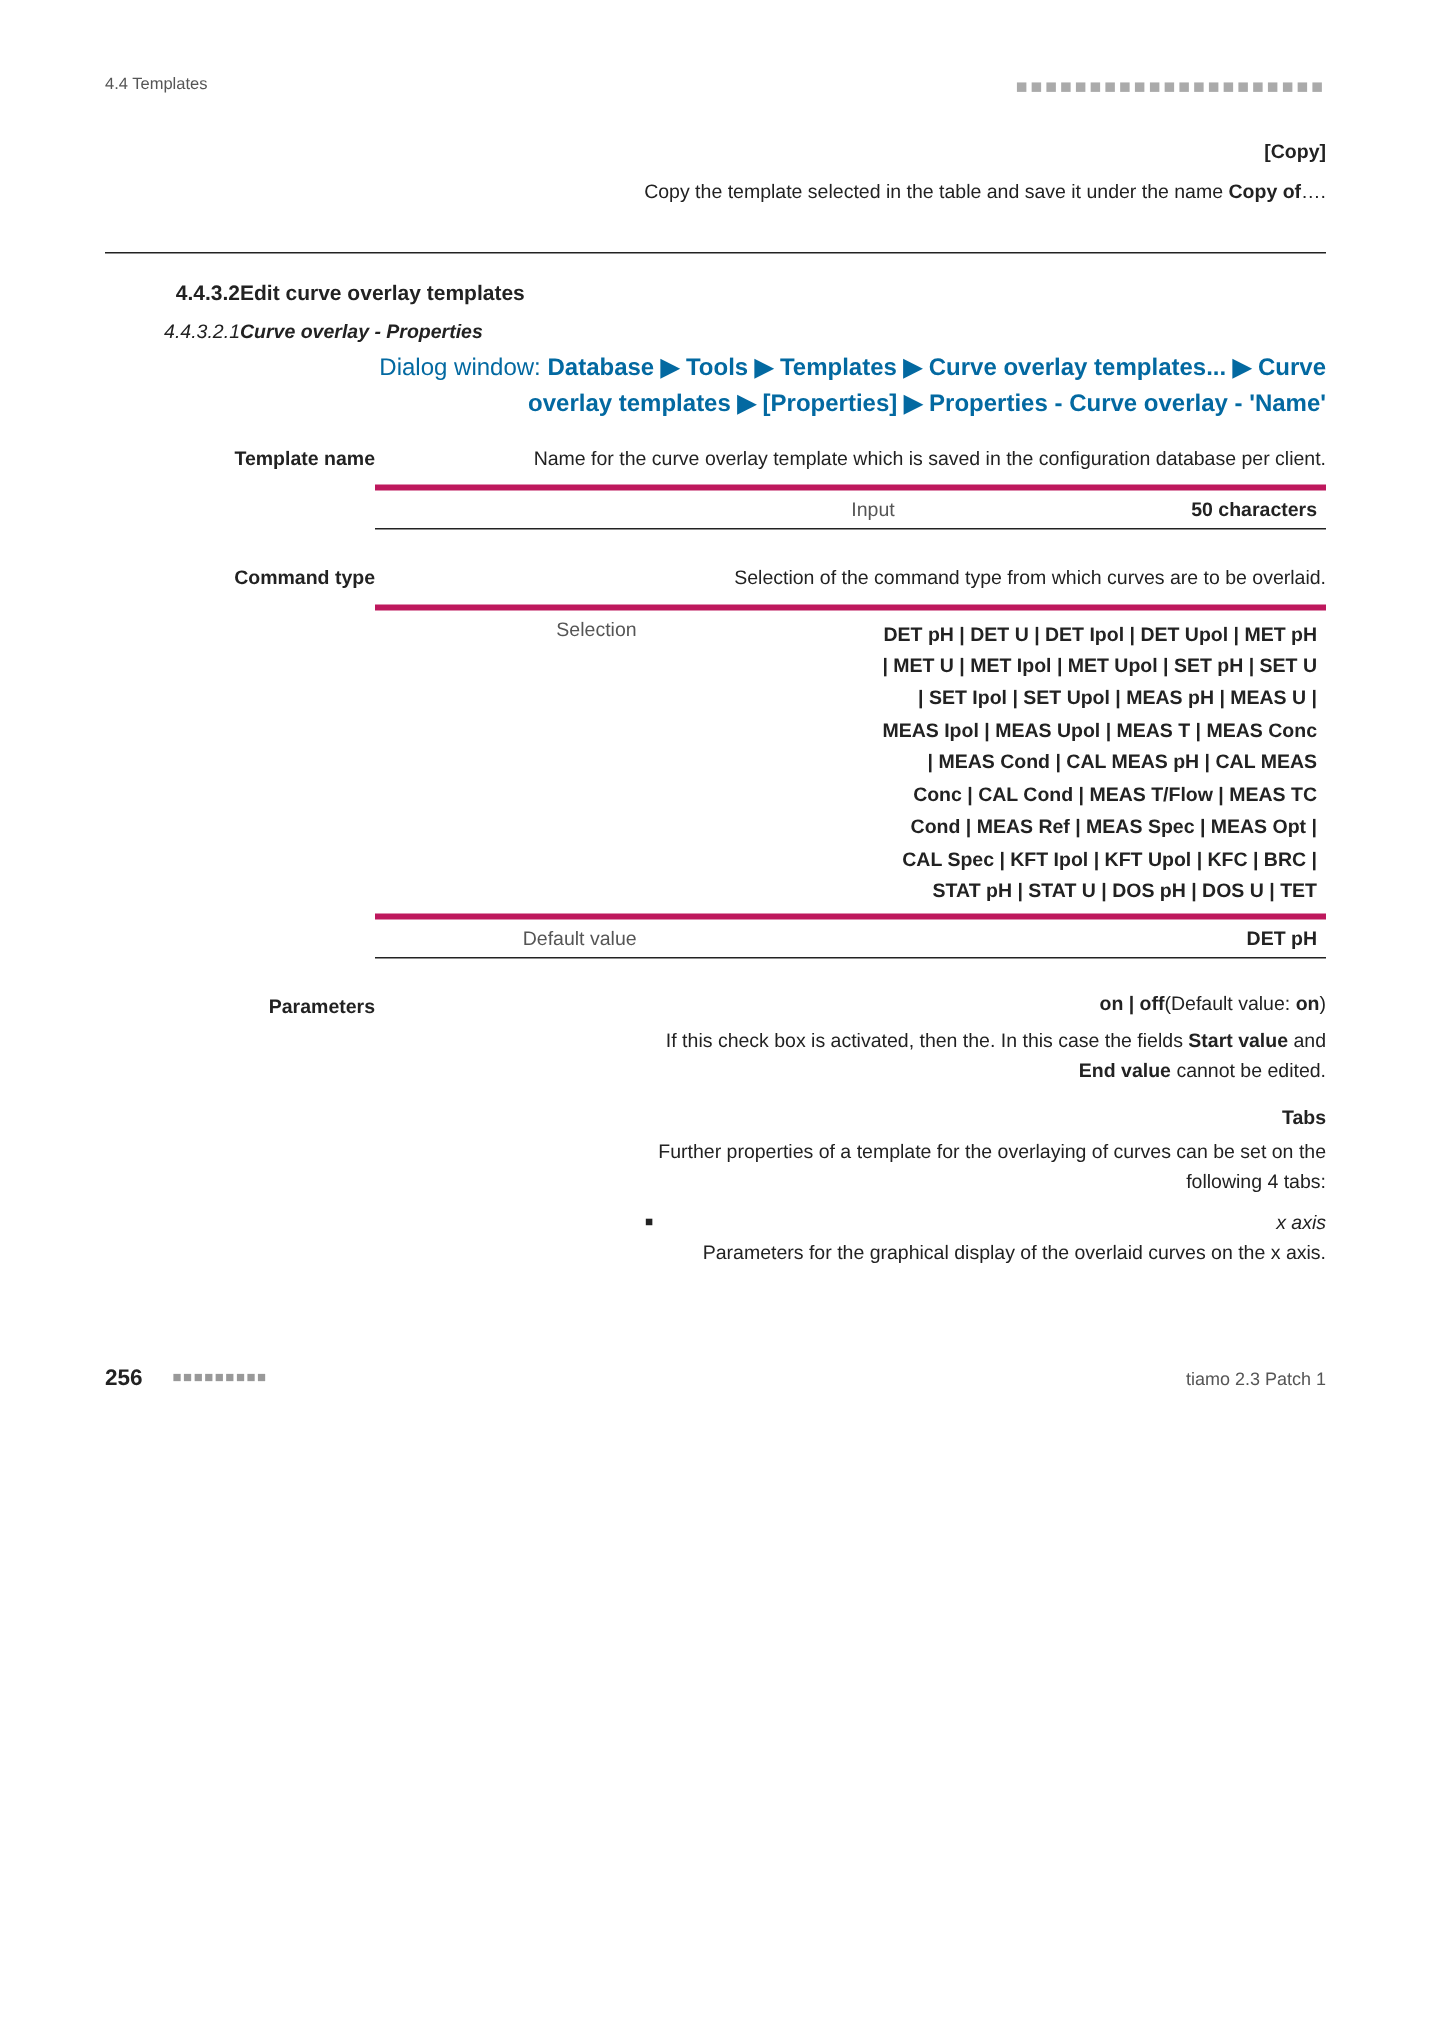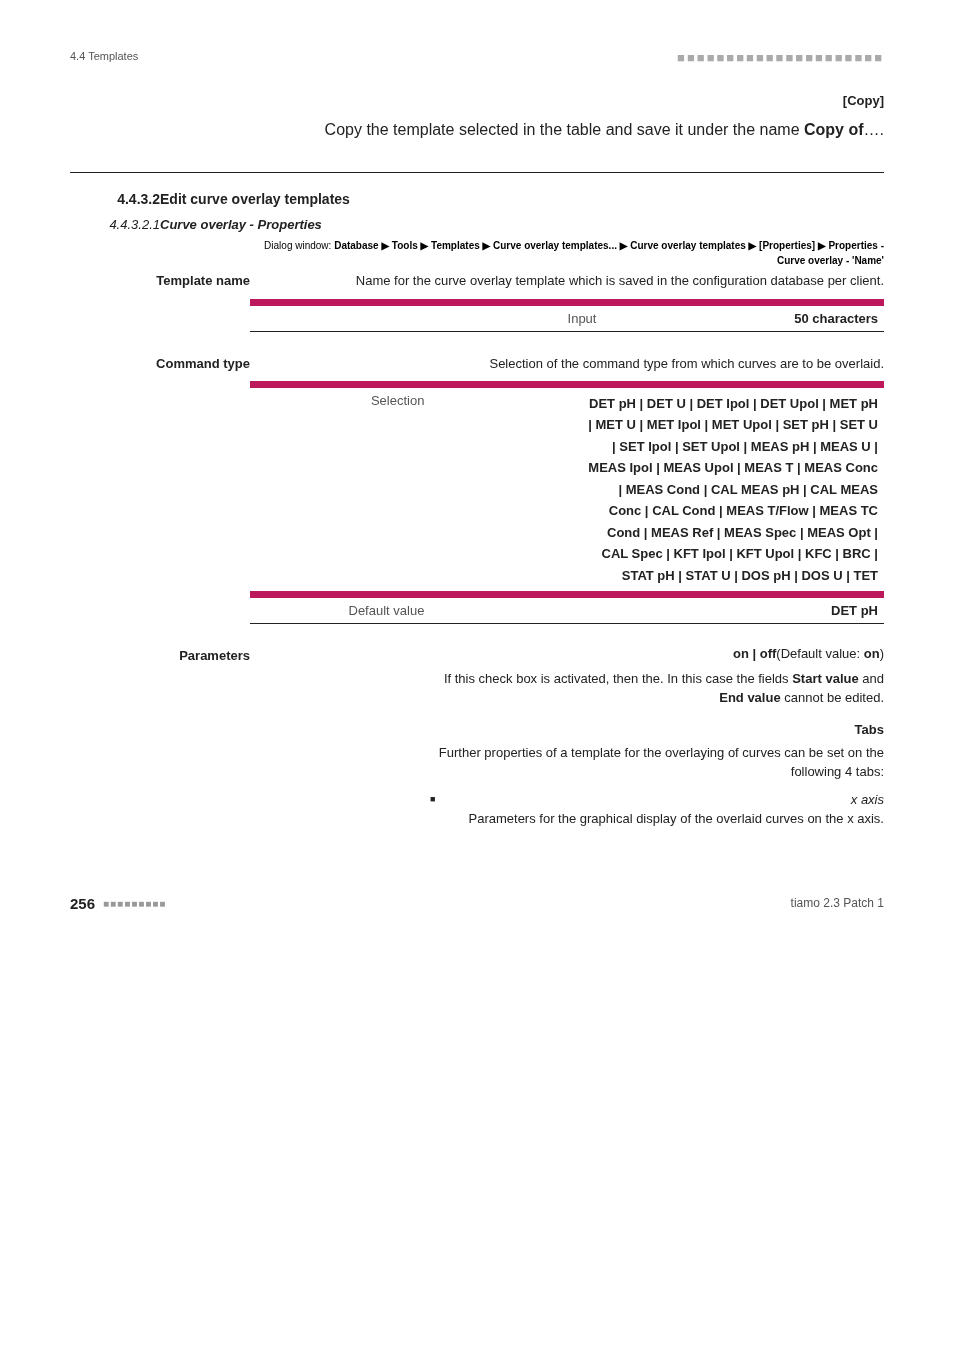--- a/index.html
+++ b/index.html
@@ -35,21 +35,21 @@
     .section-copy {
       margin-bottom: 30px;
     }
     .copy-label {
       font-weight: bold;
       font-size: 13px;
       margin-bottom: 10px;
     }
     .copy-desc {
       margin-left: 180px;
-      font-size: 16px;
+      font-size: 13px;
       line-height: 1.5;
     }
     .divider {
       border: none;
       border-top: 1.5px solid #222;
       margin: 18px 0 10px 0;
     }
     .section-heading {
       display: flex;
       align-items: baseline;
@@ -78,24 +78,24 @@
       font-style: italic;
       font-family: 'Arial Narrow', Arial, sans-serif;
     }
     .subsection-title {
       font-weight: bold;
       font-size: 13px;
       font-style: italic;
     }
     .dialog-desc {
       margin-left: 180px;
-      font-size: 10px;
-      color: #000000;
-      line-height: 1.5;
-      margin-bottom: 3px;
+      font-size: 16px;
+      color: #0369a1;
+      line-height: 1.5;
+      margin-bottom: 14px;
     }
     .dialog-desc b {
       font-weight: bold;
     }
     .prop-row {
       display: flex;
       margin-bottom: 14px;
     }
     .prop-label {
       min-width: 180px;
@@ -110,21 +110,21 @@
       font-size: 13px;
       line-height: 1.5;
       margin-bottom: 8px;
     }
     .table-rule {
       width: 100%;
       border-collapse: collapse;
       margin-bottom: 8px;
     }
     .table-rule tr {
-      border-top: 7px solid #be185d;
+      border-top: 4px solid #be185d;
     }
     .table-rule tr:last-child {
       border-bottom: 1px solid #222;
     }
     .table-rule td {
       padding: 5px 6px;
       font-size: 13px;
       vertical-align: top;
     }
     .table-rule td:first-child {
@@ -198,21 +198,21 @@
       justify-content: space-between;
       align-items: center;
       margin-top: 60px;
       border-top: none;
     }
     .footer-page {
       font-weight: bold;
       font-size: 15px;
       display: flex;
       align-items: center;
-      gap: 8px;
+      gap: 20px;
     }
     .footer-dots {
       font-size: 10px;
       letter-spacing: 1px;
       color: #999;
     }
     .footer-product {
       font-size: 12px;
       color: #555;
     }

